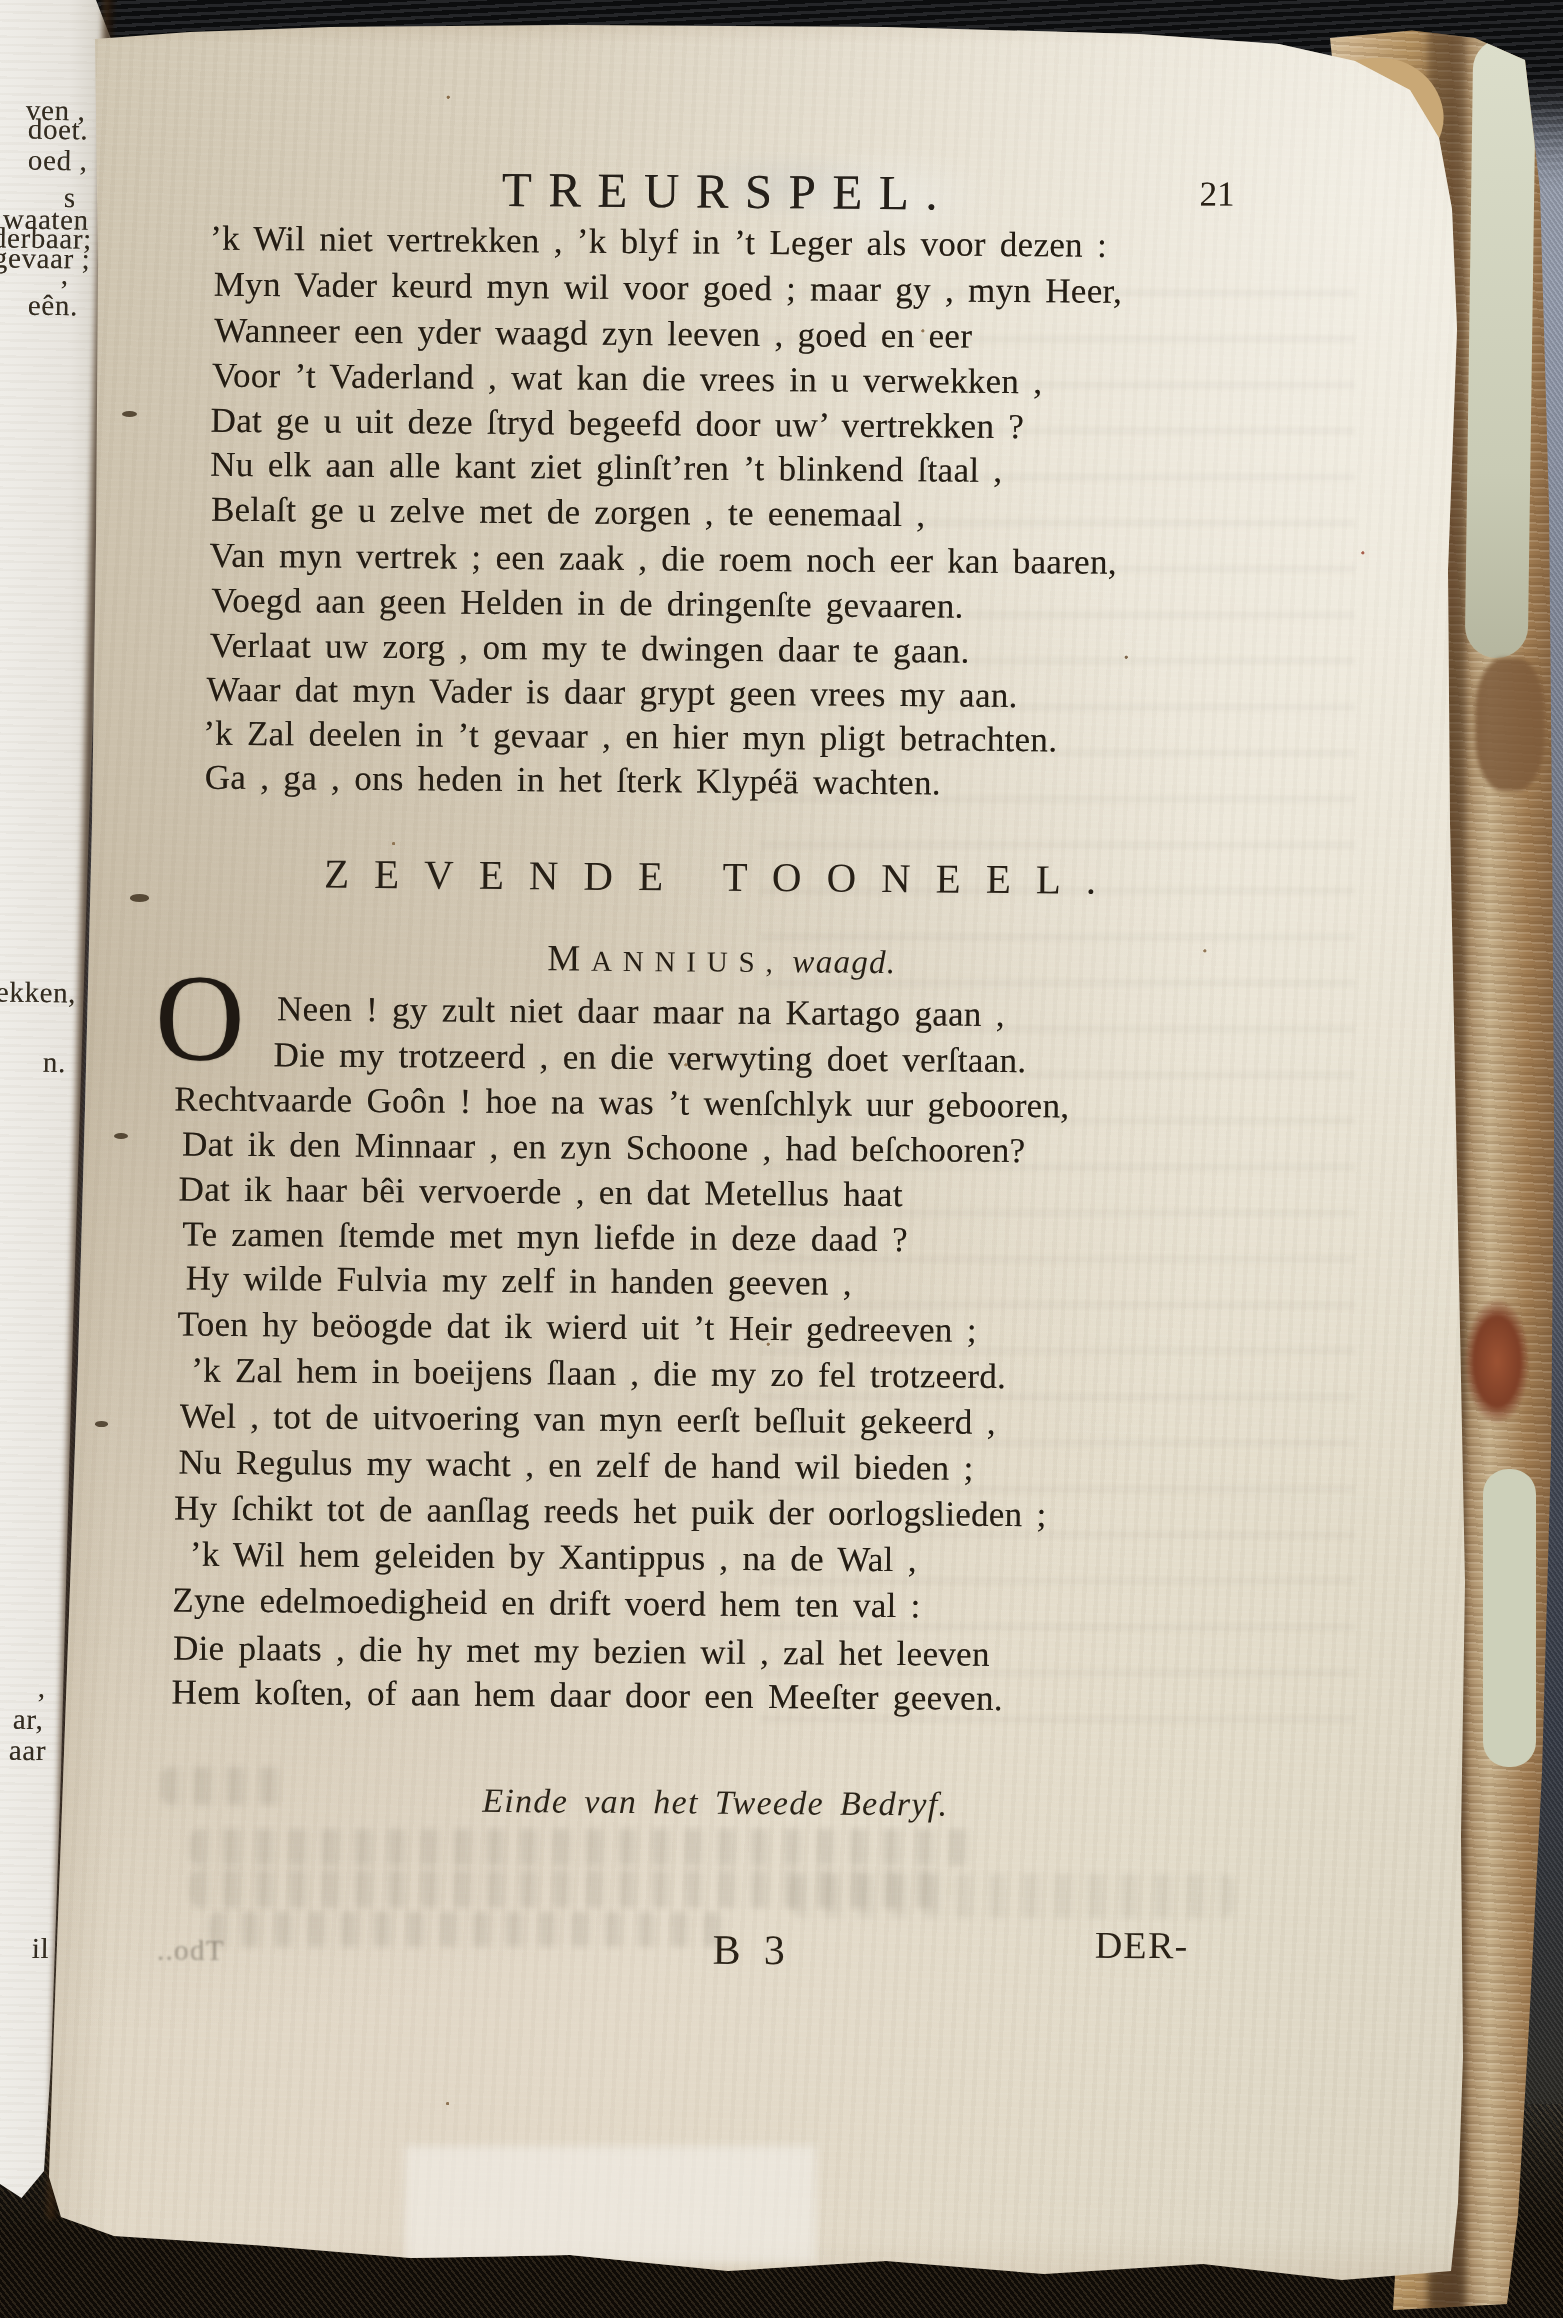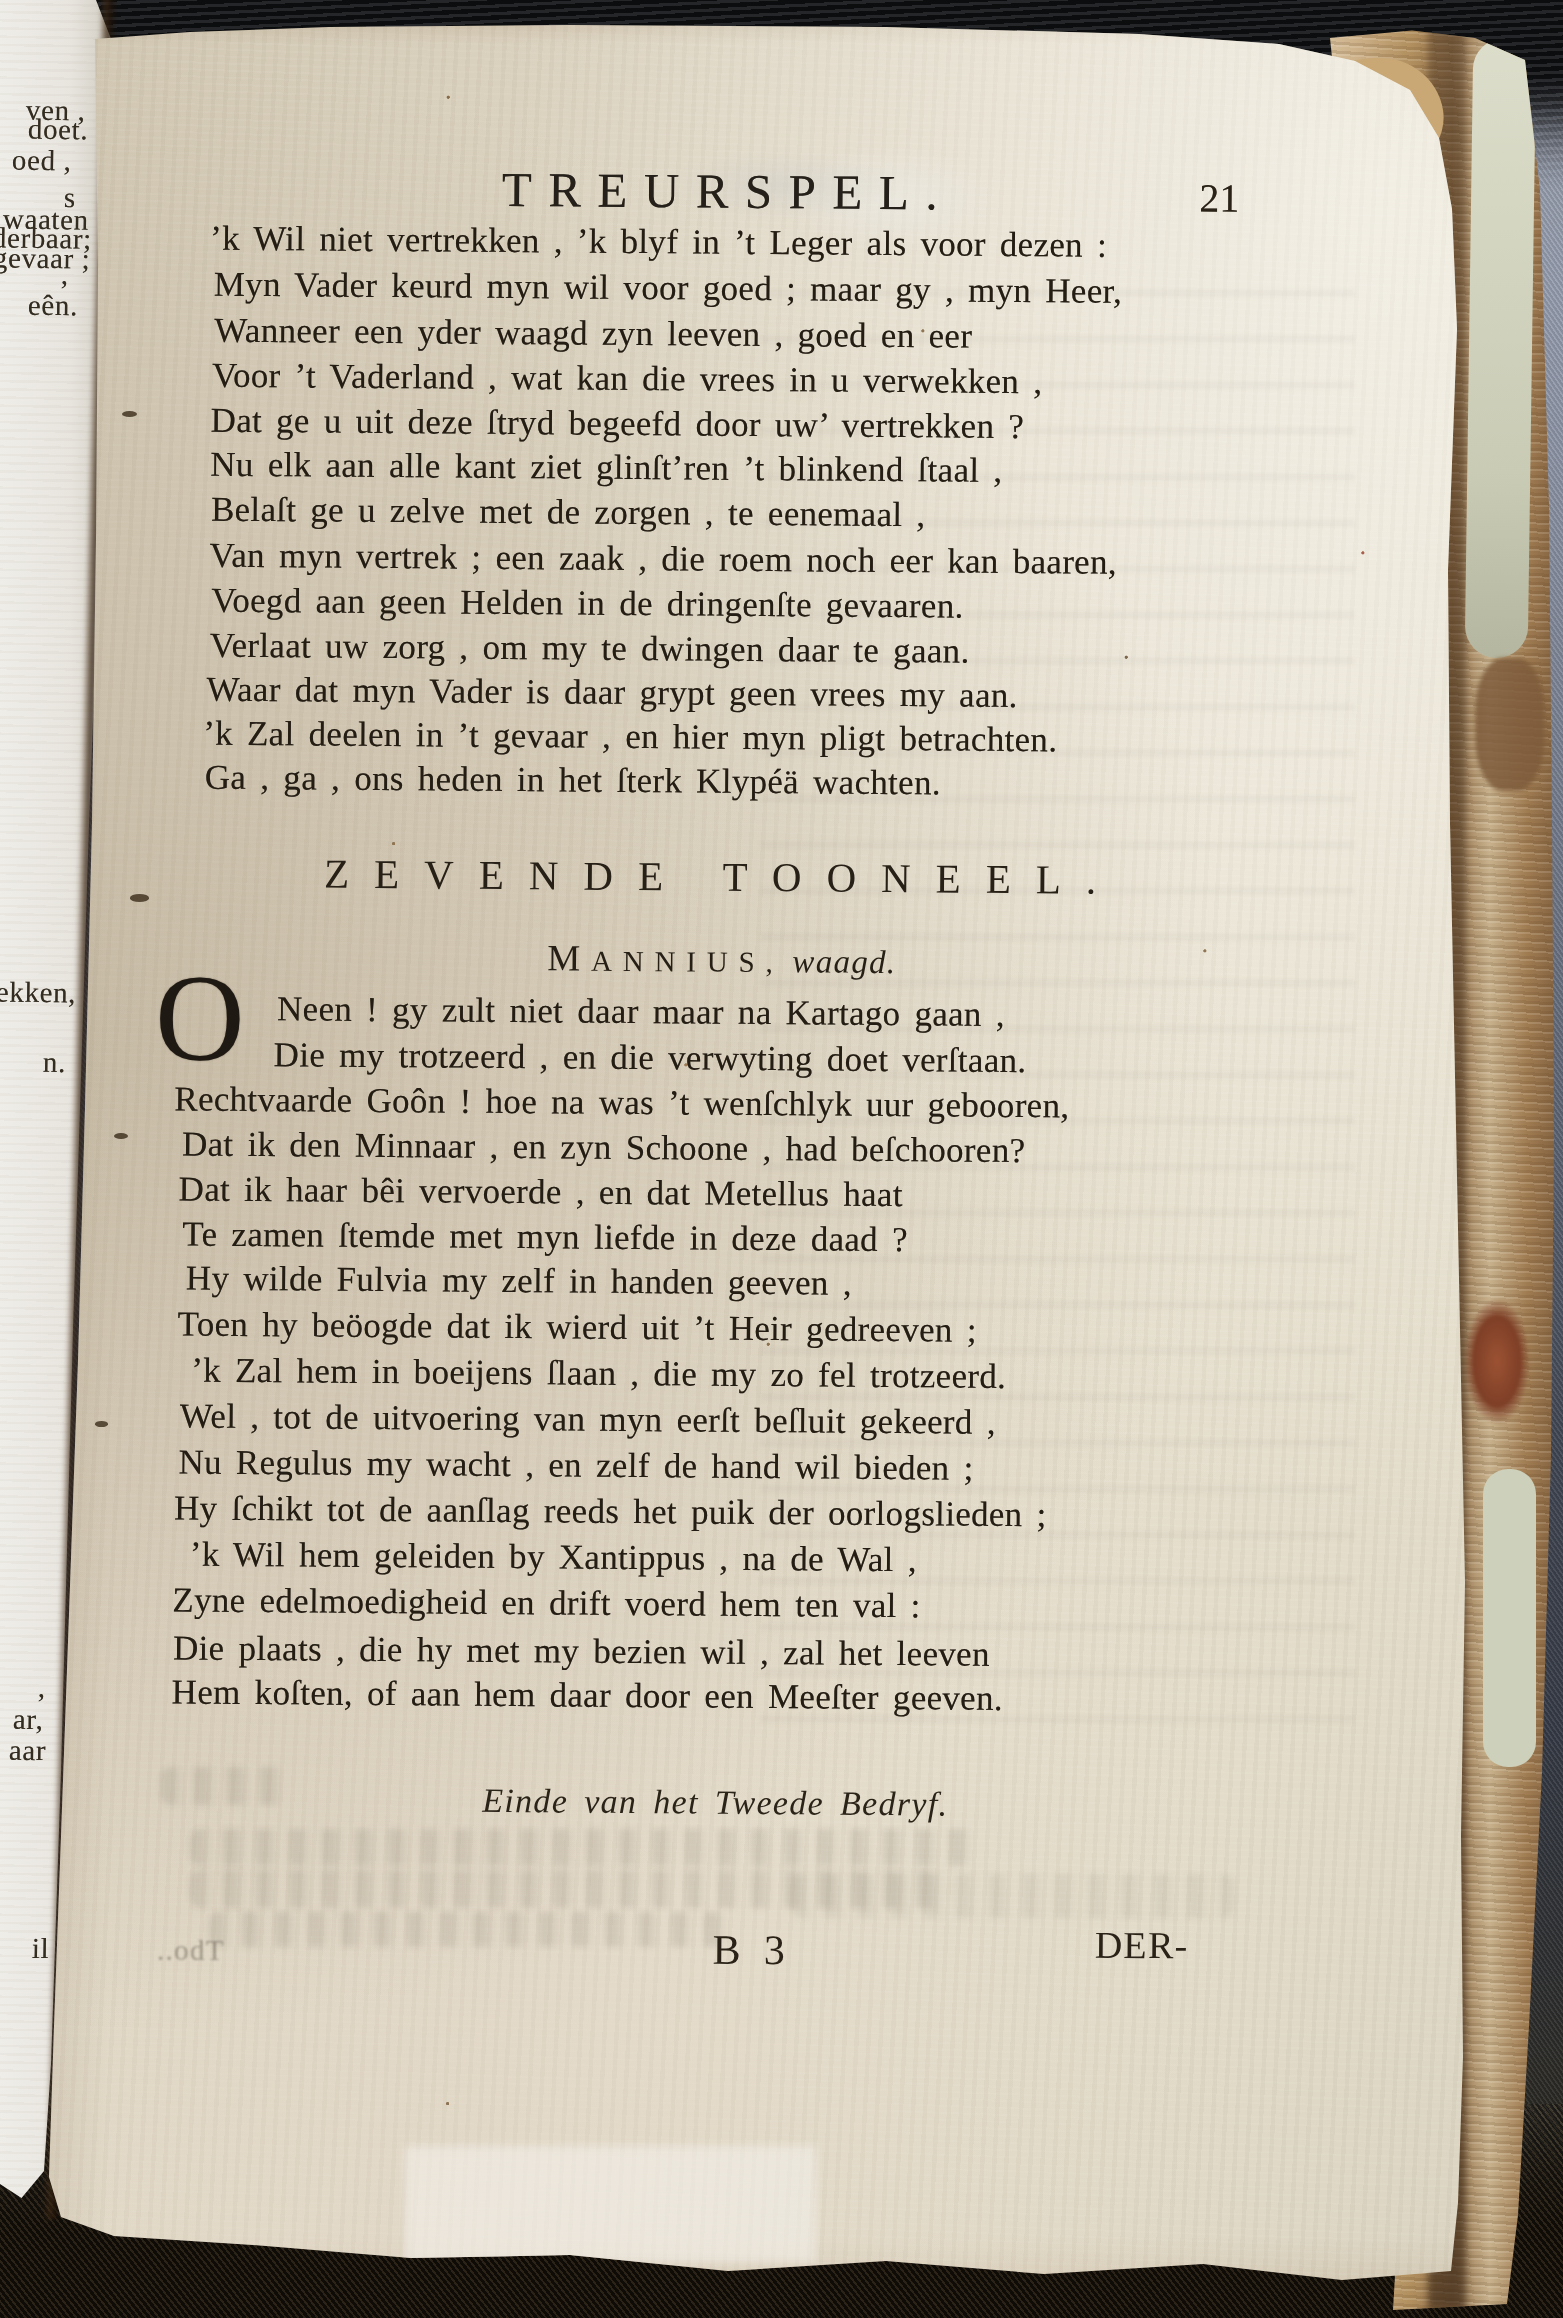--- a/index.html
+++ b/index.html
@@ -90,21 +90,21 @@
     background:repeating-linear-gradient(90deg, rgba(95,88,75,.17) 0 14px, rgba(95,88,75,.06) 14px 21.5px, transparent 21.5px 33px);}
   #ghost-midpage{position:absolute;left:760px;top:266px;width:595px;height:1456px;filter:blur(2.5px);
     background:repeating-linear-gradient(0deg, rgba(120,110,95,.06) 0 6.3px, transparent 6.3px 46px);}
   .ghosttext{position:absolute;color:rgba(70,62,50,.42);filter:blur(0.9px);font-size:29px;letter-spacing:1.3px;}
 
   
   #text-layer{position:absolute;inset:0;transform:rotate(.45deg);transform-origin:760px 127px;
     color:#261f15;}
   .center-row{position:absolute;left:184px;width:1089px;text-align:center;white-space:nowrap;}
   #running-title{top:163px;font-size:49px;letter-spacing:16.5px;color:#25201a;text-shadow:0 0 0.6px rgba(40,32,22,.6);}
-  #page-number{position:absolute;left:1200px;top:171px;font-size:40px;color:#2a2217;text-shadow:0 0 0.6px rgba(40,32,22,.5);}
+  #page-number{position:absolute;left:1200px;top:171px;font-size:35px;color:#2a2217;text-shadow:0 0 0.6px rgba(40,32,22,.5);}
   .vline{position:absolute;white-space:nowrap;font-size:35px;letter-spacing:0.3px;word-spacing:5px;
     color:#241d14;text-shadow:0 0 0.6px rgba(40,32,22,.55);}
   #scene-heading{top:853px;font-size:41px;letter-spacing:25px;color:#272017;}
   #speaker-row{top:938px;font-size:29px;}
   #speaker-name{display:inline-block;letter-spacing:10.8px;}
   #speaker-name::first-letter{font-size:37px;}
   #speaker-direction{font-style:italic;font-size:33px;letter-spacing:1.3px;margin-left:8.9px;}
   #drop-cap{position:absolute;left:162px;top:975px;font-size:124px;line-height:.78;color:#1f1913;
     text-shadow:0 0 1.3px rgba(35,28,18,.6);}
   #end-note{top:1784px;font-style:italic;font-size:34px;letter-spacing:1.3px;word-spacing:6.3px;color:#2a2318;}
@@ -125,21 +125,21 @@
     <div class="dk" id="dk-sliver-top"></div>
     <div class="dk" id="dk-brown"></div>
     <div class="dk" id="dk-red"></div>
     <div class="dk" id="dk-sliver-mid"></div>
     <div class="dk" id="dk-chunk"></div>
   </div>
 
   <div id="left-strip">
     <span class="frag" style="top:94px;right:42px">ven ,</span>
     <span class="frag" style="top:113px;right:39px">doet.</span>
-    <span class="frag" style="top:144px;right:56px">oed ,</span>
+    <span class="frag" style="top:144px;right:40px">oed ,</span>
     <span class="frag" style="top:181px;right:51px">s</span>
     <span class="frag" style="top:203px;right:38px">waaten</span>
     <span class="frag" style="top:222px;right:35px">derbaar;</span>
     <span class="frag" style="top:242px;right:37px">gevaar ;</span>
     <span class="frag" style="top:258px;right:58px">,</span>
     <span class="frag" style="top:289px;right:49px">eên.</span>
     <span class="frag" style="top:976px;right:51px">ekken,</span>
     <span class="frag" style="top:1046px;right:61px">n.</span>
     <span class="frag" style="top:1671px;right:81px">,</span>
     <span class="frag" style="top:1703px;right:84px">ar,</span>

